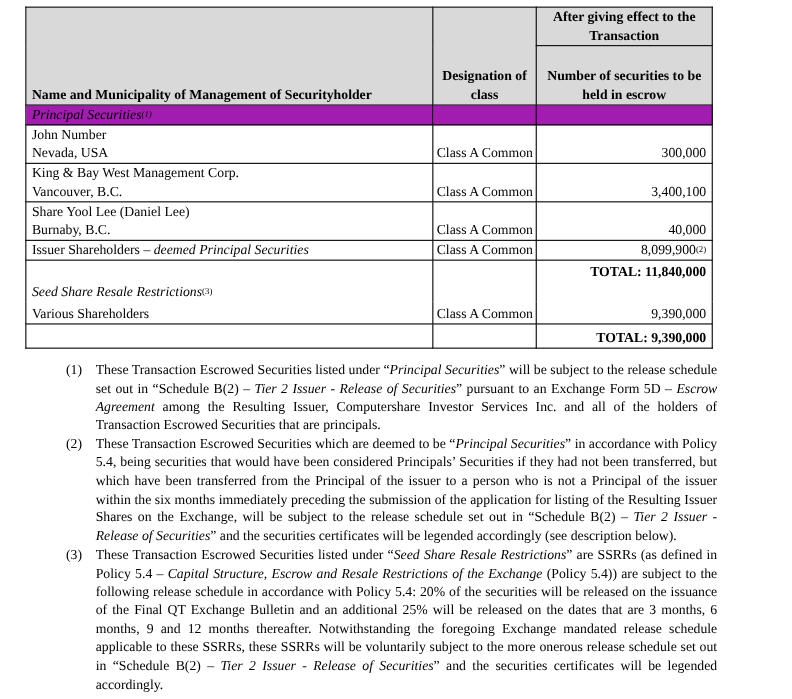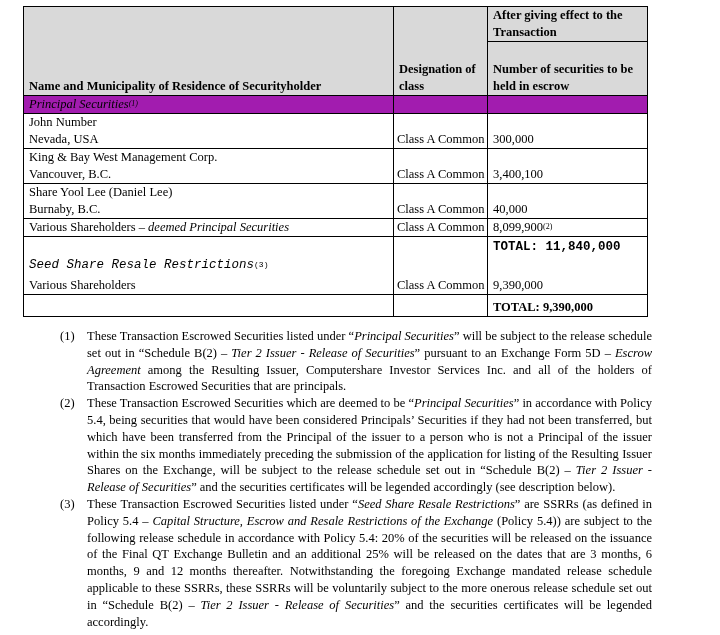--- a/index.html
+++ b/index.html
@@ -2,45 +2,45 @@
 <html><head>
 <meta charset="utf-8">
 <style>
   html, body { margin:0; padding:0; background:#ffffff; }
   body { width:720px; height:635px; position:relative; overflow:hidden;
          font-family:"Liberation Serif","DejaVu Serif",serif; color:#000; font-size:12.5px; }
   table.escrow { position:absolute; left:23px; top:6px; width:624px; border-collapse:collapse; table-layout:fixed; }
   table.escrow td { border:1px solid #000; padding:0 5px; vertical-align:bottom; line-height:17px; }
   .hdr { background:#d9d9d9; font-weight:bold; }
   .sub { background:#a21caf; }
-  .c { text-align:left; }
-  .r { }
+  .c { text-align:center; }
+  .r { text-align:right; }
   .b { font-weight:bold; }
   .i { font-style:italic; }
-  .noline-bottom { border-bottom:none !important;font-family:Liberation Mono, monospace; }
+  .noline-bottom { border-bottom:none !important; }
   .noline-top { border-top:none !important; }
   .cls { white-space:nowrap; overflow:hidden; padding-left:3px !important; padding-right:0 !important; }
   sup { font-size:8px; vertical-align:top; position:relative; top:-1px; }
   .notes { position:absolute; left:60px; top:328px; width:592px; font-size:12.5px; line-height:16.8px; }
   .note { display:flex; text-align:justify; }
   .note .num { width:27px; flex:none; }
   .note .txt { flex:1; }
 </style>
 </head>
 <body>
 
 <table class="escrow">
   <colgroup>
       <col style="width:370px">
       <col style="width:94px">
       <col style="width:160px">
     </colgroup>
   <tbody>
       <tr style="height:34px">
-    <td class="hdr" rowspan="2" style="height:88px">Name and Municipality of Residence of Securityholder</td>
+    <td class="hdr" rowspan="2" style="height:88px">Name and Municipality of Management of Securityholder</td>
     <td class="hdr c" rowspan="2">Designation of class</td>
     <td class="hdr c" style="vertical-align:middle">After giving effect to the Transaction</td>
   </tr>
   <tr style="height:54px">
     <td class="hdr c">Number of securities to be held in escrow</td>
   </tr>
   <tr>
     <td class="sub i"><span>Principal Securities</span><sup>(1)</sup></td>
     <td class="sub"></td>
         <td class="sub"></td>
@@ -63,21 +63,21 @@
   </tr>
   <tr>
     <td>
           <div>Share Yool Lee (Daniel Lee)</div>
           <div>Burnaby, B.C.</div>
         </td>
     <td class="cls">Class A Common</td>
     <td class="r">40,000</td>
   </tr>
   <tr>
-    <td><span>Various Shareholders – </span><span class="i">deemed Principal Securities</span></td>
+    <td><span>Issuer Shareholders – </span><span class="i">deemed Principal Securities</span></td>
     <td class="cls">Class A Common</td>
     <td class="r"><span>8,099,900</span><sup>(2)</sup></td>
   </tr>
   <tr>
     <td class="noline-bottom" style="vertical-align:bottom; padding-top:20px"><span class="i">Seed Share Resale Restrictions</span><sup>(3)</sup></td>
     <td class="noline-bottom"></td>
     <td class="r b noline-bottom" style="vertical-align:top; padding-top:2px">TOTAL: 11,840,000</td>
   </tr>
   <tr>
     <td class="noline-top" style="padding-top:3px">Various Shareholders</td>

